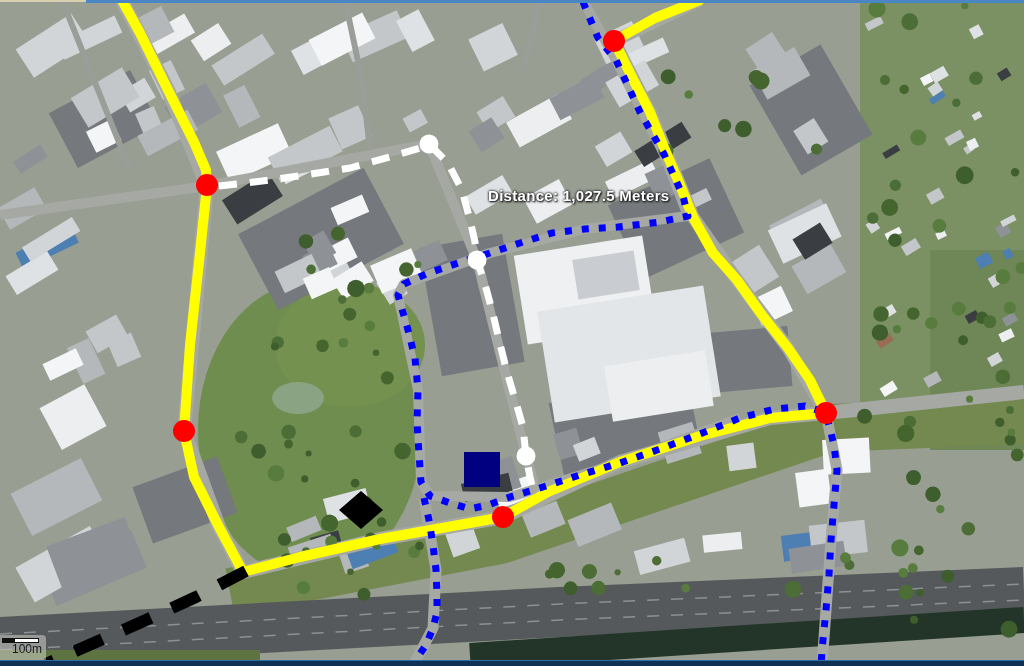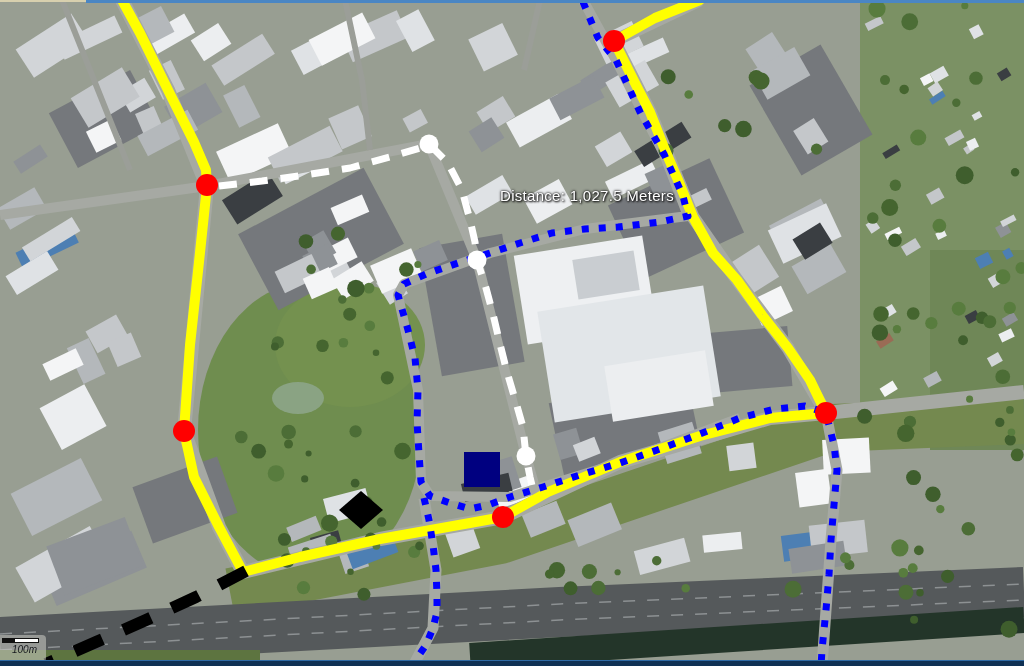--- a/index.html
+++ b/index.html
@@ -4,39 +4,39 @@
 <style>
   html,body{margin:0;padding:0;}
   body{
     width:1024px;height:666px;overflow:hidden;position:relative;
     font-family:"Liberation Sans","DejaVu Sans",sans-serif;
     background:#9aa096;
   }
   .map-viewport{position:absolute;inset:0;}
   #map-svg{position:absolute;left:0;top:0;}
   .distance-label{
-    position:absolute;left:500px;top:187px;
+    position:absolute;left:488px;top:187px;
     color:#ffffff;font-size:15px;letter-spacing:.3px;
     text-shadow:0 0 2px #222,0 0 3px #222,1px 1px 2px #111;
-    white-space:nowrap;pointer-events:none;
+    white-space:nowrap;pointer-events:none;font-weight:bold;
   }
   .top-strip-left{position:absolute;left:0;top:0;width:86px;height:2px;}
   .top-strip{position:absolute;left:86px;top:0;width:938px;height:3px;}
   .bottom-bar{position:absolute;left:0;top:660px;width:1024px;height:6px;box-sizing:border-box;}
   .scalebar{
     position:absolute;left:0;top:635px;width:46px;height:27px;
     background:rgba(205,205,198,.55);border-radius:0 4px 4px 0;
     padding:3px 0 0 2px;box-sizing:border-box;
   }
   .scalebar-bar{
     width:37px;height:5px;border:1px solid #111;box-sizing:border-box;
     background:linear-gradient(to right,#111 0 33%,#fff 33% 100%);
   }
   .scalebar-label{
-    margin-left:10px;margin-top:1px;font-size:10px;line-height:11px;color:#15181c;font-style:italic;
+    margin-left:10px;margin-top:1px;font-size:12px;line-height:11px;color:#15181c;
   }
 </style>
 </head>
 <body>
 
 <div class="map-viewport">
   <svg id="map-svg" width="1024" height="666" viewBox="0 0 1024 666">
       <rect x="0" y="0" width="1024" height="666" fill="#989e92"></rect>
       <rect x="860" y="0" width="164" height="440" fill="#7b9164"></rect>
       <rect x="930" y="250" width="94" height="200" fill="#6f8757"></rect>

